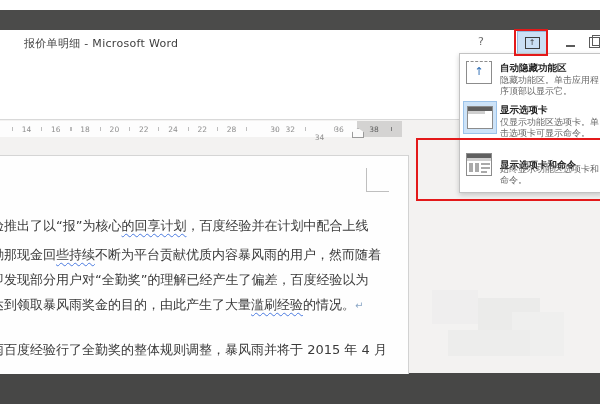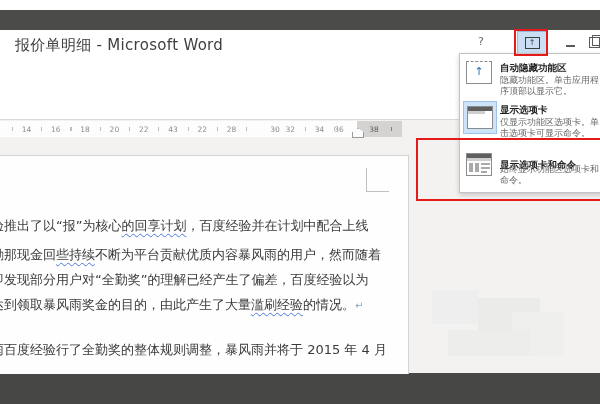--- a/index.html
+++ b/index.html
@@ -5,21 +5,21 @@
   html,body{margin:0;padding:0;}
   body{
     width:600px;height:404px;position:relative;overflow:hidden;background:#ffffff;
     font-family:"DejaVu Sans","Liberation Sans",sans-serif;
   }
   .abs{position:absolute;}
   
   .top-dark-bar{left:0;top:10px;width:600px;height:20px;background:#4b4b4a;}
   .bottom-dark-bar{left:0;top:373px;width:600px;height:31px;background:#474746;}
   
-  .title-text{left:15px;top:36px;font-size:15px;color:#3e3e3e;letter-spacing:.3px;}
+  .title-text{left:24px;top:36px;font-size:11px;color:#3e3e3e;letter-spacing:.3px;}
   .help-btn{left:478px;top:35px;font-size:11px;color:#6b6b6b;}
   .ribbon-opt-btn{left:517px;top:31px;width:28px;height:22px;background:#cbdff4;border:1px solid #96b9de;display:flex;align-items:center;justify-content:center;}
   .ribbon-opt-glyph{width:13px;height:10px;border:1px solid #3d3d3d;position:relative;display:flex;align-items:center;justify-content:center;}
   .ribbon-opt-glyph span{font-size:8px;line-height:8px;color:#3d3d3d;}
   .min-btn{left:566px;top:45px;width:9px;height:2px;background:#5a5a5a;}
   .restore-btn{left:589px;top:37px;width:9px;height:9px;border:1px solid #5a5a5a;}
   .restore-btn:before{content:"";position:absolute;left:2px;top:-3px;width:9px;height:9px;border:1px solid #5a5a5a;background:transparent;}
   .chrome-line{left:0;top:119px;width:600px;height:1px;background:#d9d9d9;}
   
   .doc-bg{left:0;top:120px;width:600px;height:253px;background:#f3f2f1;}
@@ -80,36 +80,36 @@
     <span class="ruler-tick" style="left: 70.4px;"></span>
     <span class="ruler-num" style="left: 85.1px;">18</span>
     <span class="ruler-tick" style="left: 70.5px;"></span>
     <span class="ruler-tick" style="left: 99.7px;"></span>
     <span class="ruler-num" style="left: 114.4px;">20</span>
     <span class="ruler-tick" style="left: 99.8px;"></span>
     <span class="ruler-tick" style="left: 129px;"></span>
     <span class="ruler-num" style="left: 143.7px;">22</span>
     <span class="ruler-tick" style="left: 129.1px;"></span>
     <span class="ruler-tick" style="left: 158.3px;"></span>
-    <span class="ruler-num" style="left: 173px;">43</span>
+    <span class="ruler-num" style="left: 173px;">24</span>
     <span class="ruler-tick" style="left: 158.4px;"></span>
     <span class="ruler-tick" style="left: 187.6px;"></span>
     <span class="ruler-num" style="left: 202.3px;">22</span>
     <span class="ruler-tick" style="left: 187.7px;"></span>
     <span class="ruler-tick" style="left: 216.9px;"></span>
     <span class="ruler-num" style="left: 231.6px;">28</span>
     <span class="ruler-tick" style="left: 217px;"></span>
     <span class="ruler-tick" style="left: 246.2px;"></span>
     <span class="ruler-num" style="left: 275px; text-align: right;">30</span>
     <span class="ruler-tick" style="left: 246.3px;"></span>
     <span class="ruler-tick" style="left: 275.5px;"></span>
     <span class="ruler-num" style="left: 290.2px;">32</span>
     <span class="ruler-tick" style="left: 275.6px;"></span>
     <span class="ruler-tick" style="left: 304.8px;"></span>
-    <span class="ruler-num" style="left: 319.5px;">34</span>
+    <span class="ruler-num" style="left: 319.5px; margin-top: 8px;">34</span>
     <span class="ruler-tick" style="left: 304.9px;"></span>
     <span class="ruler-tick" style="left: 334.1px;"></span>
     <span class="ruler-num" style="left: 339px;">36</span>
     <span class="ruler-tick" style="left: 334.2px;"></span>
     <span class="ruler-tick" style="left: 391px; background: rgb(125, 125, 125);"></span>
   </div>
 
 <div class="abs page"></div>
 <div class="abs corner-mark"></div>
 <div id="doc-lines">

